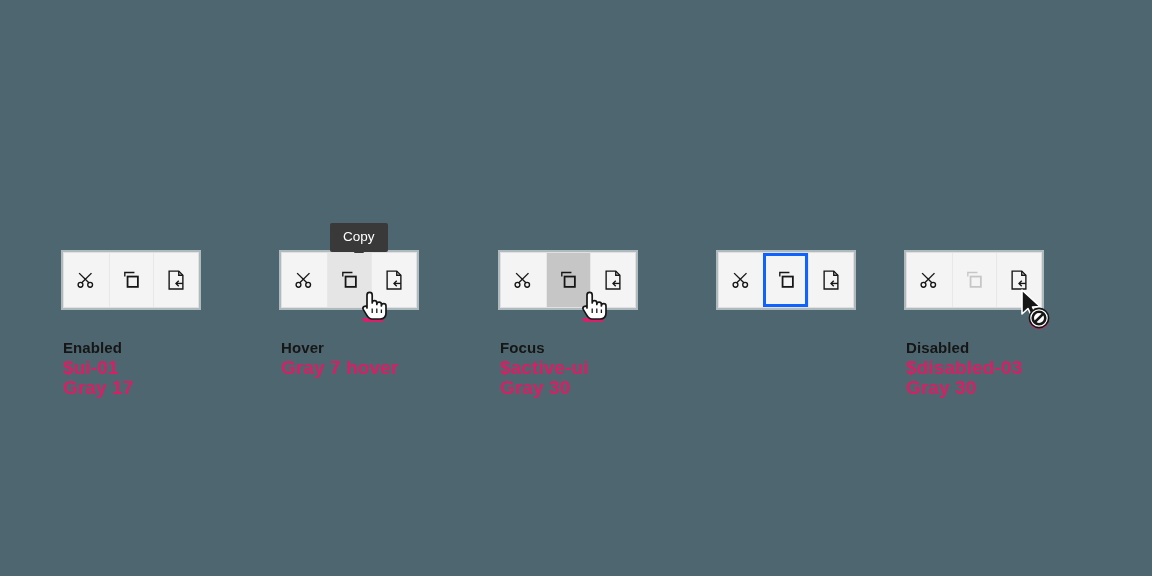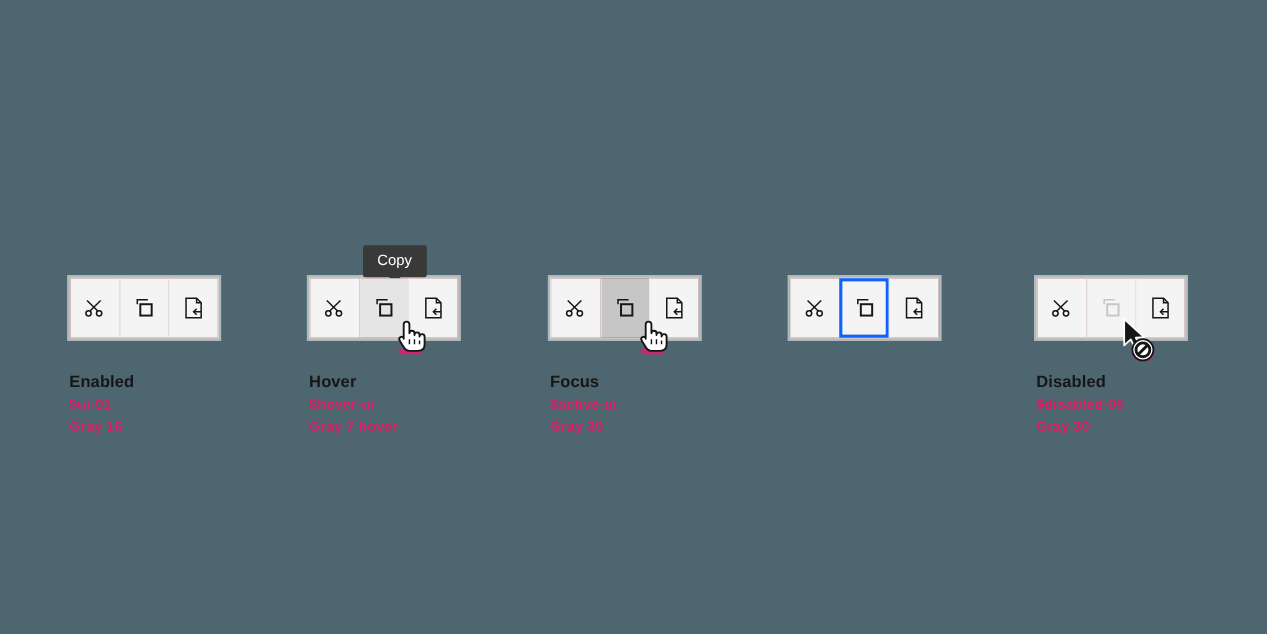--- a/index.html
+++ b/index.html
@@ -75,21 +75,21 @@
     line-height: 20px;
   }
   .label-title {
     font-size: 15px;
     font-weight: bold;
     color: #161616;
     letter-spacing: .1px;
   }
   .label-token,
   .label-value {
-    font-size: 13px;
+    font-size: 19px;
     font-weight: bold;
     color: #da1e64;
     letter-spacing: .1px;
   }
 
   
   .tooltip {
     position: absolute;
     left: 48px;
     top: -30px;
@@ -151,21 +151,21 @@
             <path d="M20 3 V9 H26"></path>
             <path d="M26 21 H16"></path>
             <path d="M20 17 L16 21 L20 25"></path>
           </svg>
         </span>
       </button>
     </div>
     <div class="labels">
       <div class="label-title">Enabled</div>
       <div class="label-token">$ui-01</div>
-      <div class="label-value">Gray 16</div>
+      <div class="label-value">Gray 17</div>
     </div>
   </div>
 
   <div class="state-col" style="left:281px;">
     <div class="btn-group">
 
       <div class="tooltip">
         <span>Copy</span>
         <span class="tooltip-caret"></span>
       </div>
@@ -194,21 +194,20 @@
             <path d="M20 3 H6 V29 H26 V9 Z"></path>
             <path d="M20 3 V9 H26"></path>
             <path d="M26 21 H16"></path>
             <path d="M20 17 L16 21 L20 25"></path>
           </svg>
         </span>
       </button>
     </div>
     <div class="labels">
       <div class="label-title">Hover</div>
-      <div class="label-token">$hover-ui</div>
       <div class="label-value">Gray 7 hover</div>
     </div>
   </div>
 
   <div class="state-col" style="left:500px;">
     <div class="btn-group">
       <button class="icon-btn">
         <span>
           <svg width="22" height="22" viewBox="0 0 32 32" fill="none" stroke="currentColor" stroke-width="2">
             <circle cx="8" cy="23" r="3.5"></circle>
@@ -270,21 +269,21 @@
             <path d="M20 3 H6 V29 H26 V9 Z"></path>
             <path d="M20 3 V9 H26"></path>
             <path d="M26 21 H16"></path>
             <path d="M20 17 L16 21 L20 25"></path>
           </svg>
         </span>
       </button>
     </div>
   </div>
 
-  <div class="state-col" style="left:942px;">
+  <div class="state-col" style="left:906px;">
     <div class="btn-group">
       <button class="icon-btn">
         <span>
           <svg width="22" height="22" viewBox="0 0 32 32" fill="none" stroke="currentColor" stroke-width="2">
             <circle cx="8" cy="23" r="3.5"></circle>
               <circle cx="22" cy="23" r="3.5"></circle>
             <line x1="6" y1="6" x2="20.5" y2="20.2"></line>
               <line x1="24" y1="6" x2="9.5" y2="20.2"></line>
           </svg>
         </span>
@@ -303,21 +302,21 @@
             <path d="M20 3 H6 V29 H26 V9 Z"></path>
             <path d="M20 3 V9 H26"></path>
             <path d="M26 21 H16"></path>
             <path d="M20 17 L16 21 L20 25"></path>
           </svg>
         </span>
       </button>
     </div>
     <div class="labels">
       <div class="label-title">Disabled</div>
-      <div class="label-token">$disabled-05</div>
+      <div class="label-token">$disabled-03</div>
       <div class="label-value">Gray 30</div>
     </div>
   </div>
 
   <div class="cursor" style="left:358px; top:288px;">
     <svg width="32" height="36" viewBox="0 0 32 36">
       <path d="M6 34 L4 30 L26 30 L25 34 Z" fill="#d6216b"></path>
       <path d="M9 20 V7 a2.6 2.6 0 0 1 5.2 0 V15 a2.3 2.3 0 0 1 4.6 0 V16.5
                a2.3 2.3 0 0 1 4.6 0 V18 a2.3 2.3 0 0 1 4.6 0 V25
                c0 4 -2.4 6 -6 6 H14 c-3 0 -4 -1.6 -5.6 -4.4

